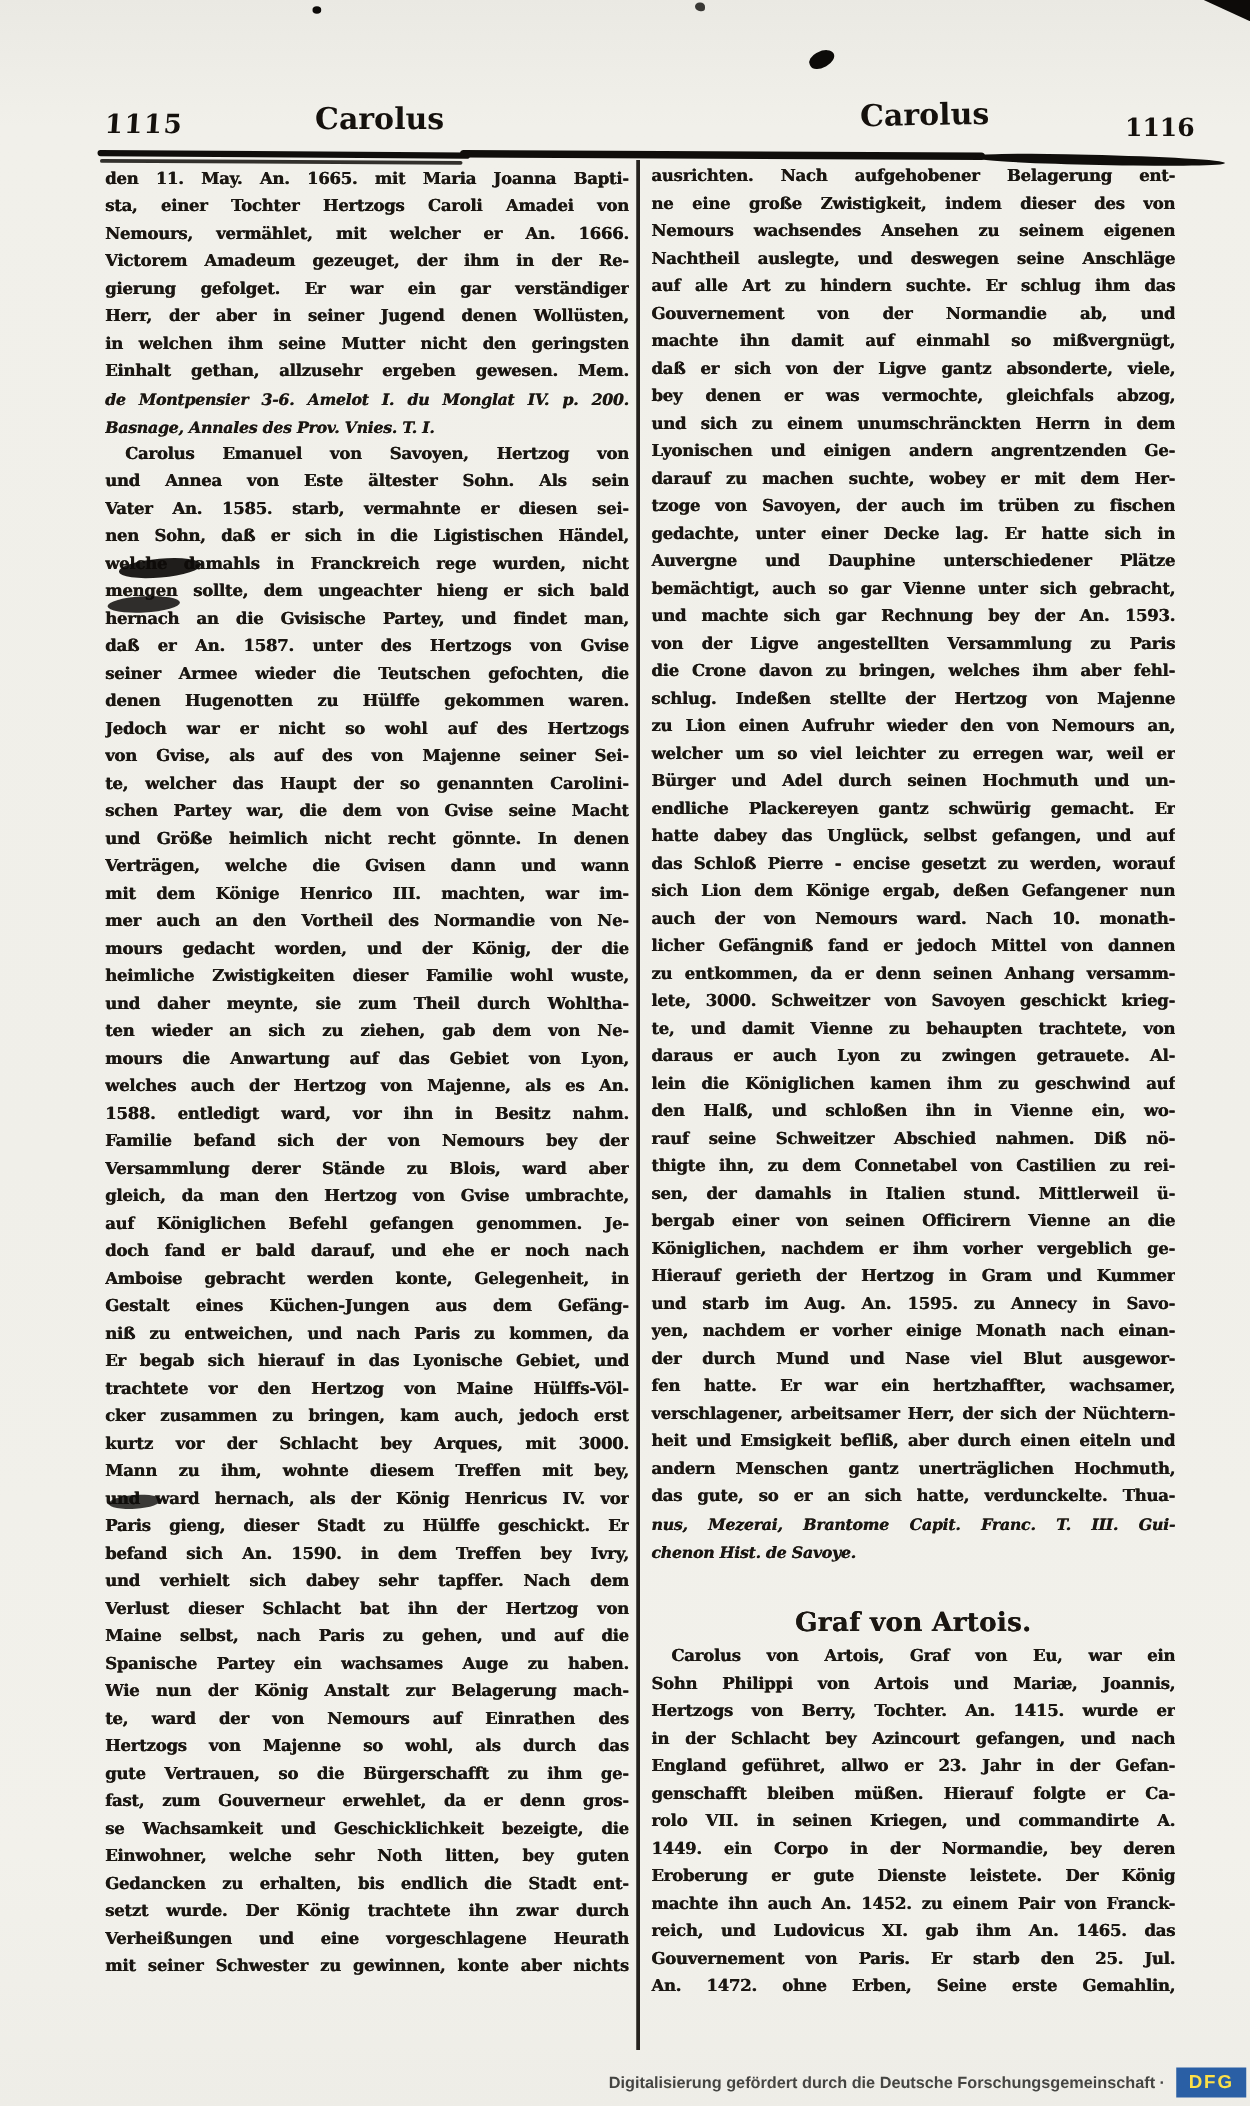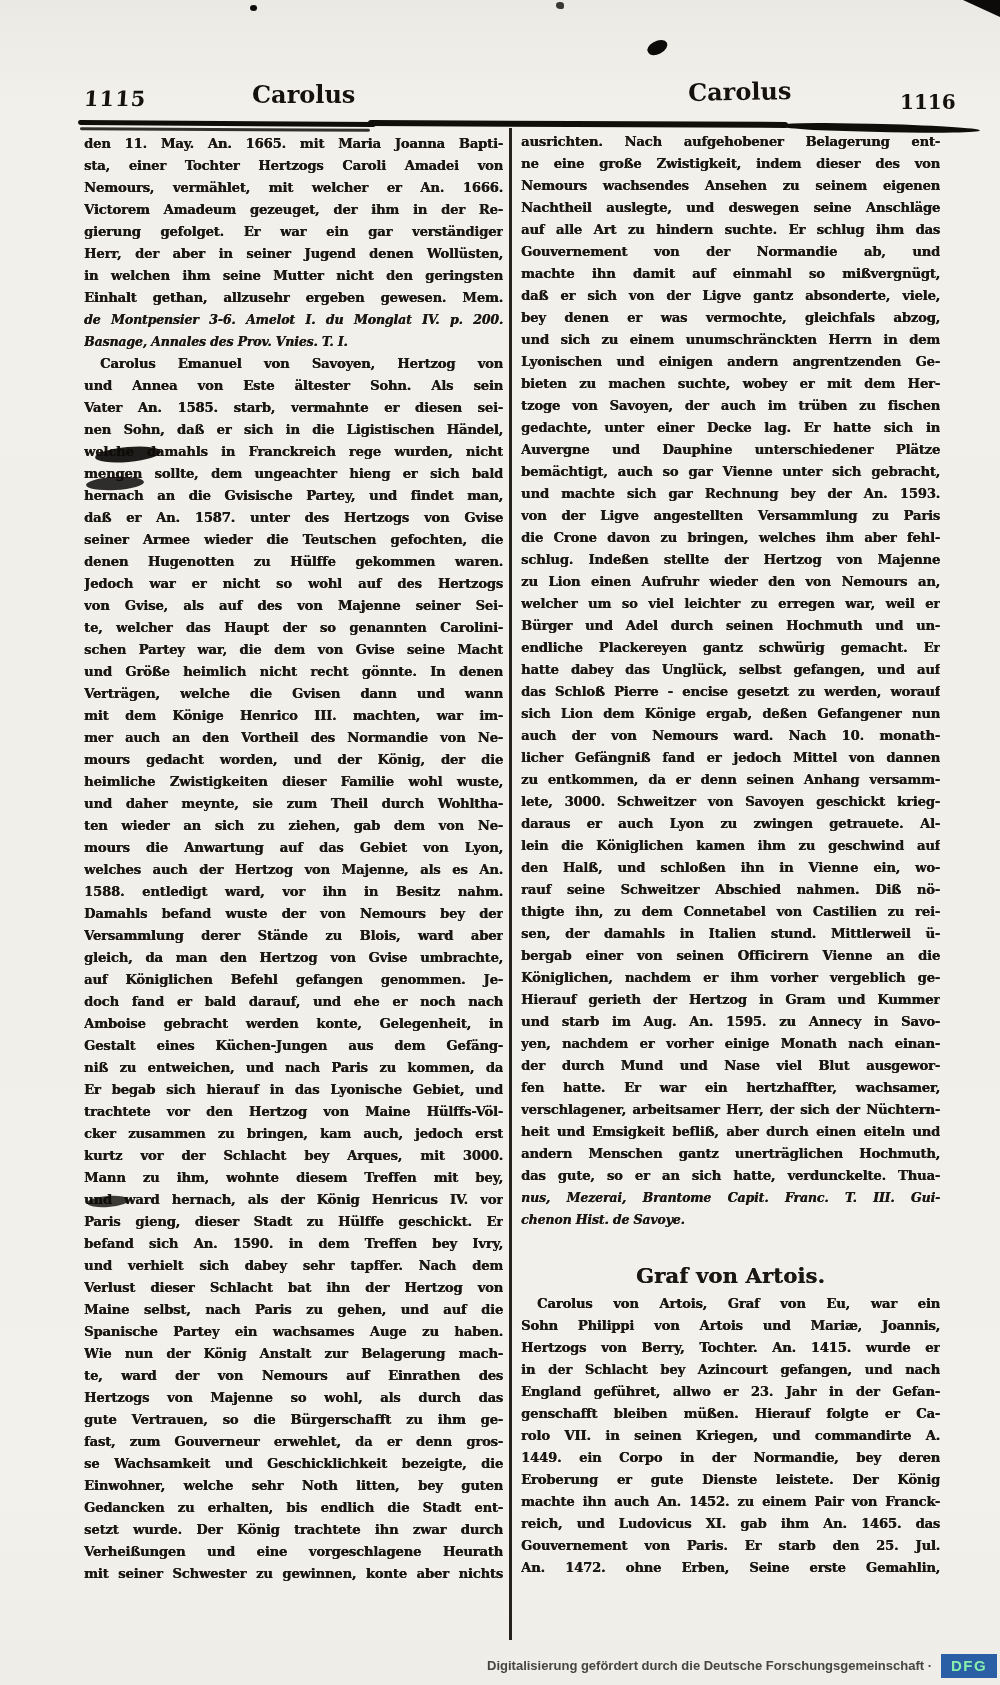--- a/index.html
+++ b/index.html
@@ -46,21 +46,21 @@
   .s5{left:87px;  top:1196px; width:42px; height:11px; border-radius:50%; transform:rotate(-4deg); opacity:.8;}
   .s6{left:250px; top:5px; width:7px; height:6px; border-radius:50%;}
   .s7{left:556px; top:2px; width:8px; height:7px; border-radius:50% 50% 40% 60%; opacity:.8;}
   
   .credit{
     position:absolute; left:300px; top:1658px; width:632px; text-align:right;
     font-family:"Liberation Sans", sans-serif; font-size:13px; font-weight:700; color:#454542;
   }
   .dfg{
     position:absolute; left:941px; top:1654px; width:56px; height:24px;
-    background:#2a5fa5; color:#86efac; font-family:"Liberation Sans", sans-serif;
+    background:#2a5fa5; color:#fde047; font-family:"Liberation Sans", sans-serif;
     font-weight:700; font-size:15px; line-height:24px; text-align:center; letter-spacing:1.5px;
   }
 </style>
 </head>
 <body>
 
 <div class="page">
 
   <span class="hdr pn-left">1115</span>
   <span class="hdr rt-left">Carolus</span>
@@ -101,21 +101,21 @@
       <div class="tl">Verträgen, welche die Gvisen dann und wann</div>
       <div class="tl">mit dem Könige Henrico III. machten, war im-</div>
       <div class="tl">mer auch an den Vortheil des Normandie von Ne-</div>
       <div class="tl">mours gedacht worden, und der König, der die</div>
       <div class="tl">heimliche Zwistigkeiten dieser Familie wohl wuste,</div>
       <div class="tl">und daher meynte, sie zum Theil durch Wohltha-</div>
       <div class="tl">ten wieder an sich zu ziehen, gab dem von Ne-</div>
       <div class="tl">mours die Anwartung auf das Gebiet von Lyon,</div>
       <div class="tl">welches auch der Hertzog von Majenne, als es An.</div>
       <div class="tl">1588. entledigt ward, vor ihn in Besitz nahm.</div>
-      <div class="tl">Damahls befand wuste der von Nemours bey der</div>
+      <div class="tl">Familie befand sich der von Nemours bey der</div>
       <div class="tl">Versammlung derer Stände zu Blois, ward aber</div>
       <div class="tl">gleich, da man den Hertzog von Gvise umbrachte,</div>
       <div class="tl">auf Königlichen Befehl gefangen genommen.  Je-</div>
       <div class="tl">doch fand er bald darauf, und ehe er noch nach</div>
       <div class="tl">Amboise gebracht werden konte, Gelegenheit, in</div>
       <div class="tl">Gestalt eines Küchen-Jungen aus dem Gefäng-</div>
       <div class="tl">niß zu entweichen, und nach Paris zu kommen, da</div>
       <div class="tl">Er begab sich hierauf in das Lyonische Gebiet, und</div>
       <div class="tl">trachtete vor den Hertzog von Maine Hülffs-Völ-</div>
       <div class="tl">cker zusammen zu bringen, kam auch, jedoch erst</div>
@@ -146,40 +146,41 @@
       <div class="tl">ne eine große Zwistigkeit, indem dieser des von</div>
       <div class="tl">Nemours wachsendes Ansehen zu seinem eigenen</div>
       <div class="tl">Nachtheil auslegte, und deswegen seine Anschläge</div>
       <div class="tl">auf alle Art zu hindern suchte.  Er schlug ihm das</div>
       <div class="tl">Gouvernement von der Normandie ab, und</div>
       <div class="tl">machte ihn damit auf einmahl so mißvergnügt,</div>
       <div class="tl">daß er sich von der Ligve gantz absonderte, viele,</div>
       <div class="tl">bey denen er was vermochte, gleichfals abzog,</div>
       <div class="tl">und sich zu einem unumschränckten Herrn in dem</div>
       <div class="tl">Lyonischen und einigen andern angrentzenden Ge-</div>
-      <div class="tl">bieten zu machen suchte, wobey er mit dem Her-</div>
+      <div class="tl">darauf zu machen suchte, wobey er mit dem Her-</div>
       <div class="tl">tzoge von Savoyen, der auch im trüben zu fischen</div>
       <div class="tl">gedachte, unter einer Decke lag.  Er hatte sich in</div>
       <div class="tl">Auvergne und Dauphine unterschiedener Plätze</div>
       <div class="tl">bemächtigt, auch so gar Vienne unter sich gebracht,</div>
       <div class="tl">und machte sich gar Rechnung bey der An. 1593.</div>
       <div class="tl">von der Ligve angestellten Versammlung zu Paris</div>
       <div class="tl">die Crone davon zu bringen, welches ihm aber fehl-</div>
       <div class="tl">schlug.  Indeßen stellte der Hertzog von Majenne</div>
       <div class="tl">zu Lion einen Aufruhr wieder den von Nemours an,</div>
       <div class="tl">welcher um so viel leichter zu erregen war, weil er</div>
       <div class="tl">Bürger und Adel durch seinen Hochmuth und un-</div>
       <div class="tl">endliche Plackereyen gantz schwürig gemacht.  Er</div>
       <div class="tl">hatte dabey das Unglück, selbst gefangen, und auf</div>
       <div class="tl">das Schloß Pierre - encise gesetzt zu werden, worauf</div>
       <div class="tl">sich Lion dem Könige ergab, deßen Gefangener nun</div>
       <div class="tl">auch der von Nemours ward.  Nach 10. monath-</div>
       <div class="tl">licher Gefängniß fand er jedoch Mittel von dannen</div>
       <div class="tl">zu entkommen, da er denn seinen Anhang versamm-</div>
       <div class="tl">lete, 3000. Schweitzer von Savoyen geschickt krieg-</div>
+      <div class="tl">te, und damit Vienne zu behaupten trachtete, von</div>
       <div class="tl">daraus er auch Lyon zu zwingen getrauete.  Al-</div>
       <div class="tl">lein die Königlichen kamen ihm zu geschwind auf</div>
       <div class="tl">den Halß, und schloßen ihn in Vienne ein, wo-</div>
       <div class="tl">rauf seine Schweitzer Abschied nahmen.  Diß nö-</div>
       <div class="tl">thigte ihn, zu dem Connetabel von Castilien zu rei-</div>
       <div class="tl">sen, der damahls in Italien stund.  Mittlerweil ü-</div>
       <div class="tl">bergab einer von seinen Officirern Vienne an die</div>
       <div class="tl">Königlichen, nachdem er ihm vorher vergeblich ge-</div>
       <div class="tl">Hierauf gerieth der Hertzog in Gram und Kummer</div>
       <div class="tl">und starb im Aug. An. 1595. zu Annecy in Savo-</div>

